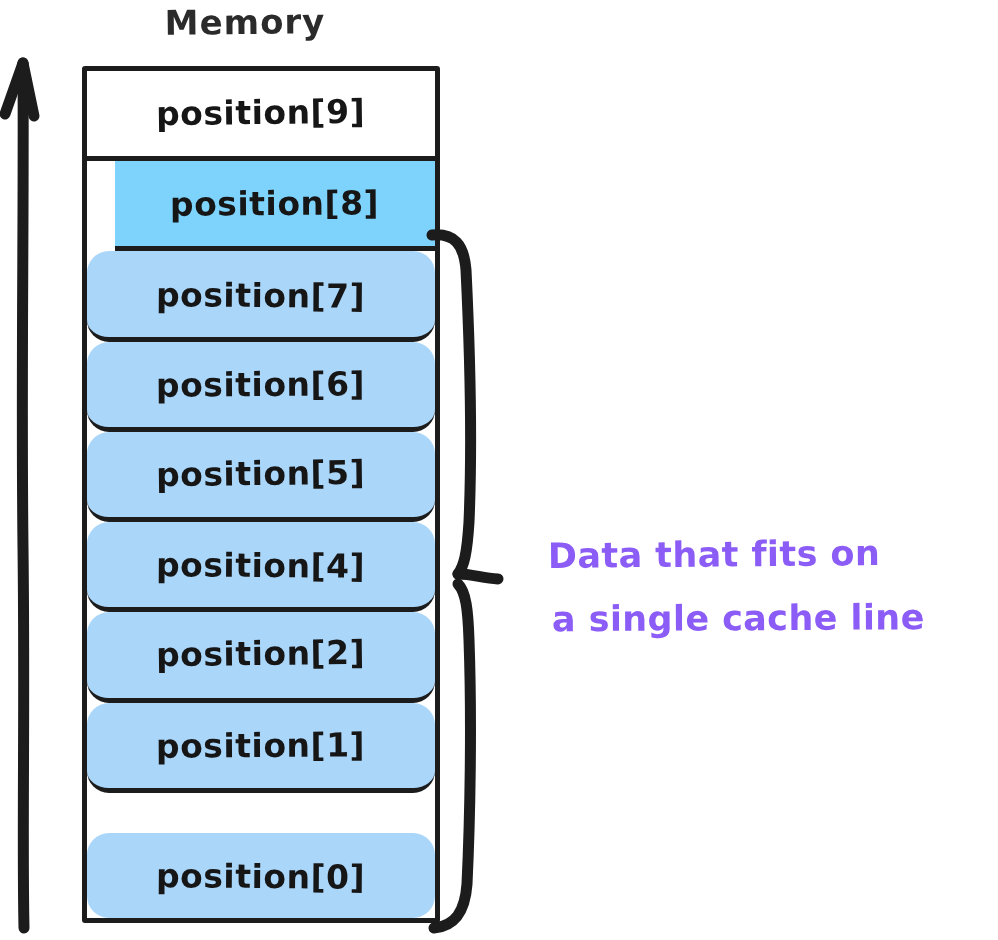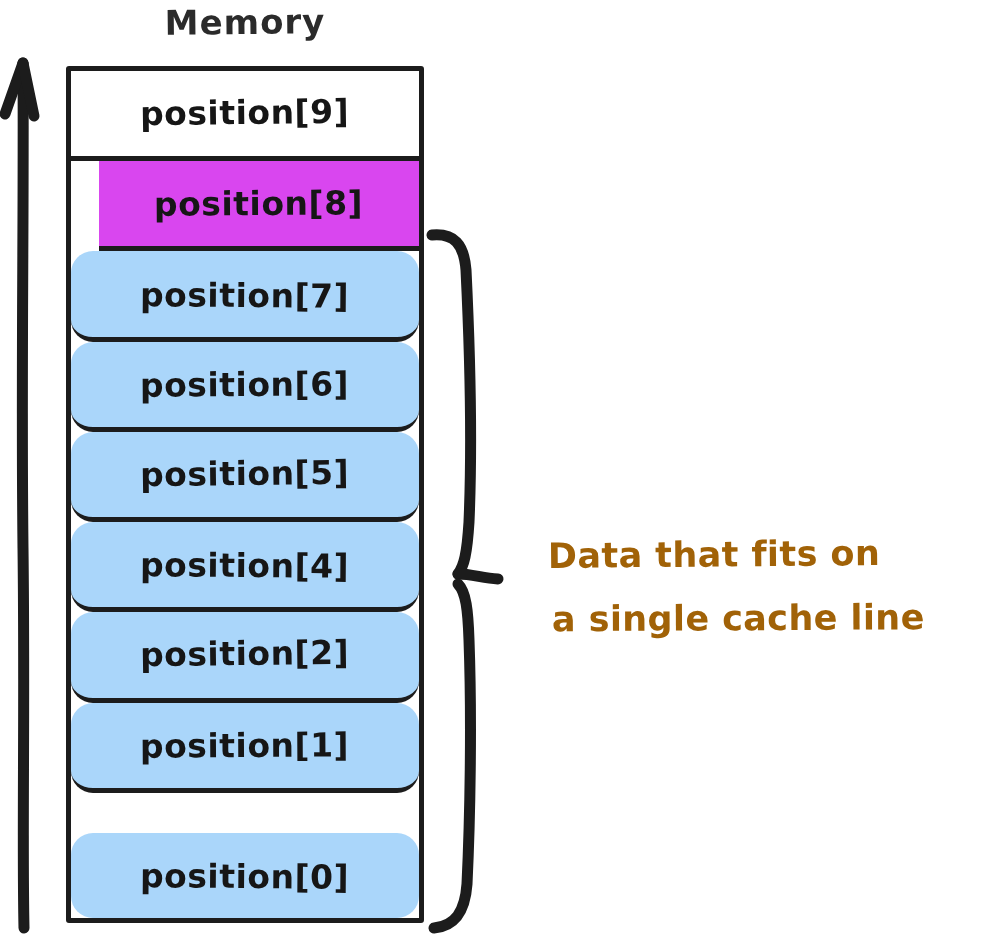--- a/index.html
+++ b/index.html
@@ -31,21 +31,21 @@
     font-weight: 600;
     letter-spacing: 1px;
     color: #2b2b2b;
     white-space: nowrap;
     transform: rotate(-0.6deg);
   }
 
   
   .memory-stack {
     position: absolute;
-    left: 66px;
+    left: 82px;
     top: 66px;
     width: 358px;
     height: 857px;
     display: flex;
     flex-direction: column;
     border: 5px solid #1c1c1c;
     border-radius: 3px;
     box-sizing: border-box;
     background: #ffffff;
   }
@@ -102,21 +102,21 @@
   .cache-caption {
     position: absolute;
     left: 548px;
     top: 522px;
     width: 450px;
     font-family: "DejaVu Sans", sans-serif;
     font-size: 35px;
     font-weight: 600;
     line-height: 64px;
     letter-spacing: 0.4px;
-    color: #a16207;
+    color: #8b5cf6;
   }
   .cache-caption .cap-line { display: block; white-space: nowrap; }
   .cache-caption .cap-line:nth-child(1) { transform: rotate(-0.5deg); }
   .cache-caption .cap-line:nth-child(2) { transform: rotate(-0.3deg) translateX(4px); }
 </style>
 </head>
 <body>
 
 <div id="canvas">
 
@@ -133,21 +133,21 @@
       </g>
     </svg>
   </div>
 
   <div class="memory-stack">
 
     <div class="mem-cell fill-white" style="background: rgb(255, 255, 255);">
       <span class="cell-label">position[9]</span>
     </div>
 
-    <div class="mem-cell fill-white" style="background: #d946ef; margin-left: 28px;">
+    <div class="mem-cell fill-white" style="background: #7dd3fc; margin-left: 28px;">
       <span class="cell-label">position[8]</span>
     </div>
 
     <div class="mem-cell fill-blue" style="background: rgb(170, 214, 250);">
       <span class="cell-label">position[7]</span>
     </div>
 
     <div class="mem-cell fill-blue" style="background: rgb(170, 214, 250);">
       <span class="cell-label">position[6]</span>
     </div>

